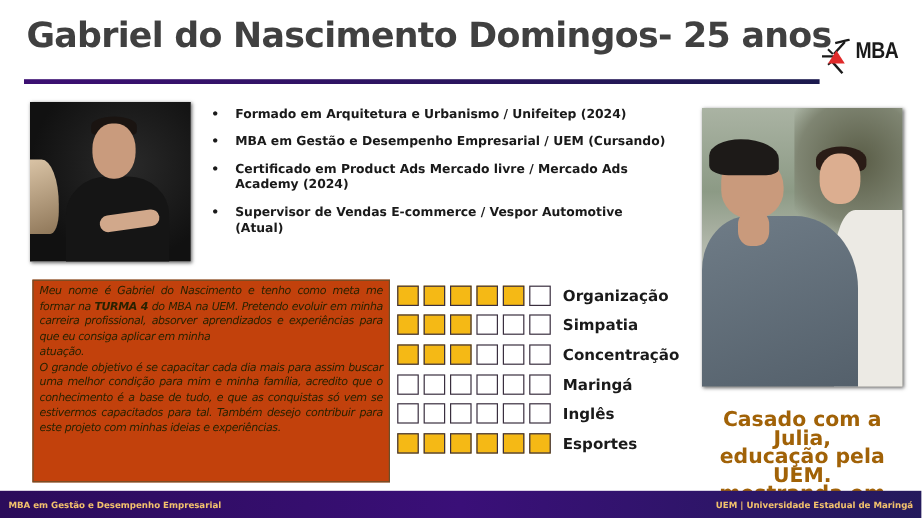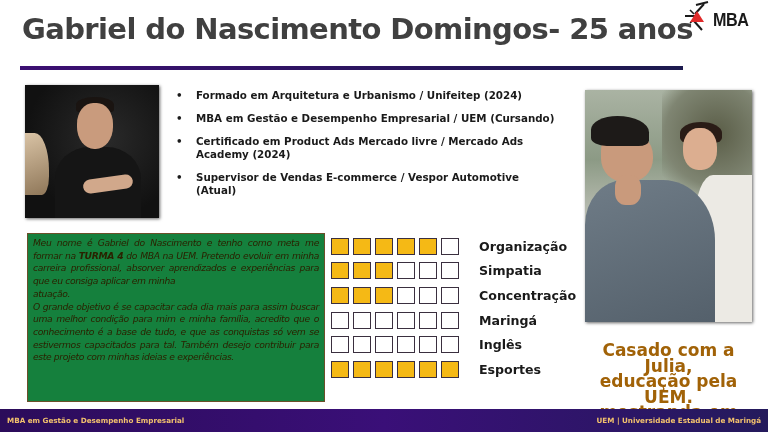--- a/index.html
+++ b/index.html
@@ -4,21 +4,21 @@
 <style>
   * { box-sizing: border-box; margin: 0; padding: 0; }
   html, body { width: 768px; height: 432px; overflow: hidden; background: #ffffff; }
   body { position: relative; font-family: "DejaVu Sans", sans-serif; }
 
   .title {
     position: absolute; left: 22px; top: 12px;
     font-family: "DejaVu Sans", sans-serif; font-weight: bold;
     font-size: 29px; color: #404040; letter-spacing: -0.6px; white-space: nowrap;
   }
-  .logo { position: absolute; left: 682px; top: 1px; display: flex; align-items: flex-end; }
+  .logo { position: absolute; left: 682px; top: 32px; display: flex; align-items: flex-start; }
   .logo-mark { width: 30px; height: 30px; }
   .logo-text {
     font-family: "Liberation Sans", sans-serif; font-weight: bold; font-size: 19px;
     color: #1a1a1a; margin-left: 1px; letter-spacing: -0.5px; transform: scaleX(0.85); transform-origin: left;
   }
   .title-rule {
     position: absolute; left: 20px; top: 66px; width: 663px; height: 4px;
     background: linear-gradient(to right, #3c0f72, #1c1a4e);
   }
 
@@ -35,34 +35,34 @@
 
   .bullets { position: absolute; left: 176px; top: 89px; width: 380px; list-style: none; }
   .bullets li {
     position: relative; padding-left: 20px; font-size: 10.3px; font-weight: bold;
     color: #1a1a1a; line-height: 13px; margin-bottom: 10px;
   }
   .bullets li::before { content: "•"; position: absolute; left: 0; top: 0; }
 
   .bio {
     position: absolute; left: 27px; top: 233px; width: 298px; height: 169px;
-    background: #15803d; border: 1px solid #6b4f2a; padding: 3px 5px;
+    background: #c2410c; border: 1px solid #6b4f2a; padding: 3px 5px;
     font-family: "DejaVu Sans", sans-serif; font-style: italic; font-size: 9.2px;
     line-height: 12.7px; color: #2a2200; text-align: justify; letter-spacing: -0.35px;
   }
   .bio .center { text-align: left; display: block; }
   .bio b { font-weight: bold; }
 
   .ratings { position: absolute; left: 331px; top: 234px; }
   .rating-row { display: flex; align-items: center; height: 24.6px; }
   .box {
     width: 18px; height: 17px; margin-right: 4px; border: 1.5px solid #3a2f3f; background: #ffffff;
   }
   .box.on { background: #f5b915; }
-  .rating-label { margin-left: 16px; font-size: 12.6px; font-weight: bold; color: #1a1a1a; white-space: nowrap; }
+  .rating-label { margin-left: 6px; font-size: 12.6px; font-weight: bold; color: #1a1a1a; white-space: nowrap; }
 
   .wedding {
     position: absolute; left: 585px; top: 90px; width: 167px; height: 232px;
     background: linear-gradient(180deg, #aab3a3 0%, #8c9a85 30%, #c6c7bf 60%, #b7b5ab 100%);
     box-shadow: 1px 1px 3px rgba(0,0,0,0.6); overflow: hidden;
   }
   .wedding .tree { position: absolute; right: 0; top: 0; width: 90px; height: 110px; background: radial-gradient(circle at 60% 40%, #5a5d47 0%, #7f8572 60%, transparent 80%); }
   .wedding .bride-face { position: absolute; left: 98px; top: 38px; width: 34px; height: 42px; background: #dcae90; border-radius: 45%; }
   .wedding .bride-hair { position: absolute; left: 95px; top: 32px; width: 42px; height: 22px; background: #2a1c16; border-radius: 50% 50% 30% 30%; }
   .wedding .dress { position: absolute; left: 110px; top: 85px; width: 60px; height: 150px; background: #eceae4; border-radius: 30% 0 0 0; }

